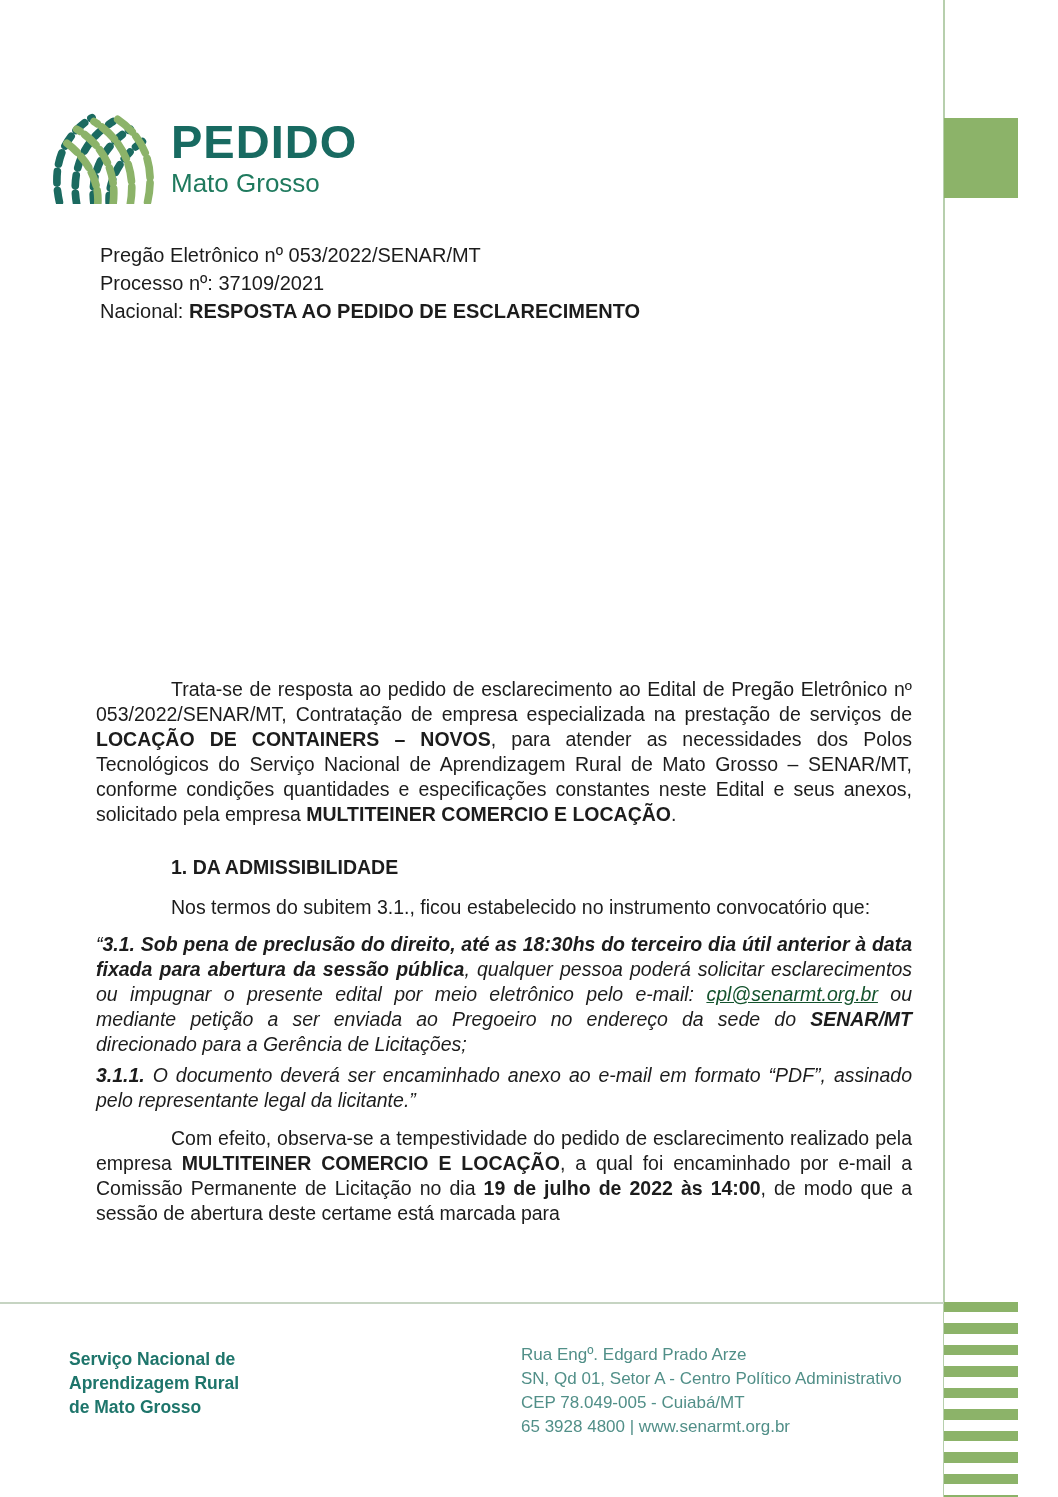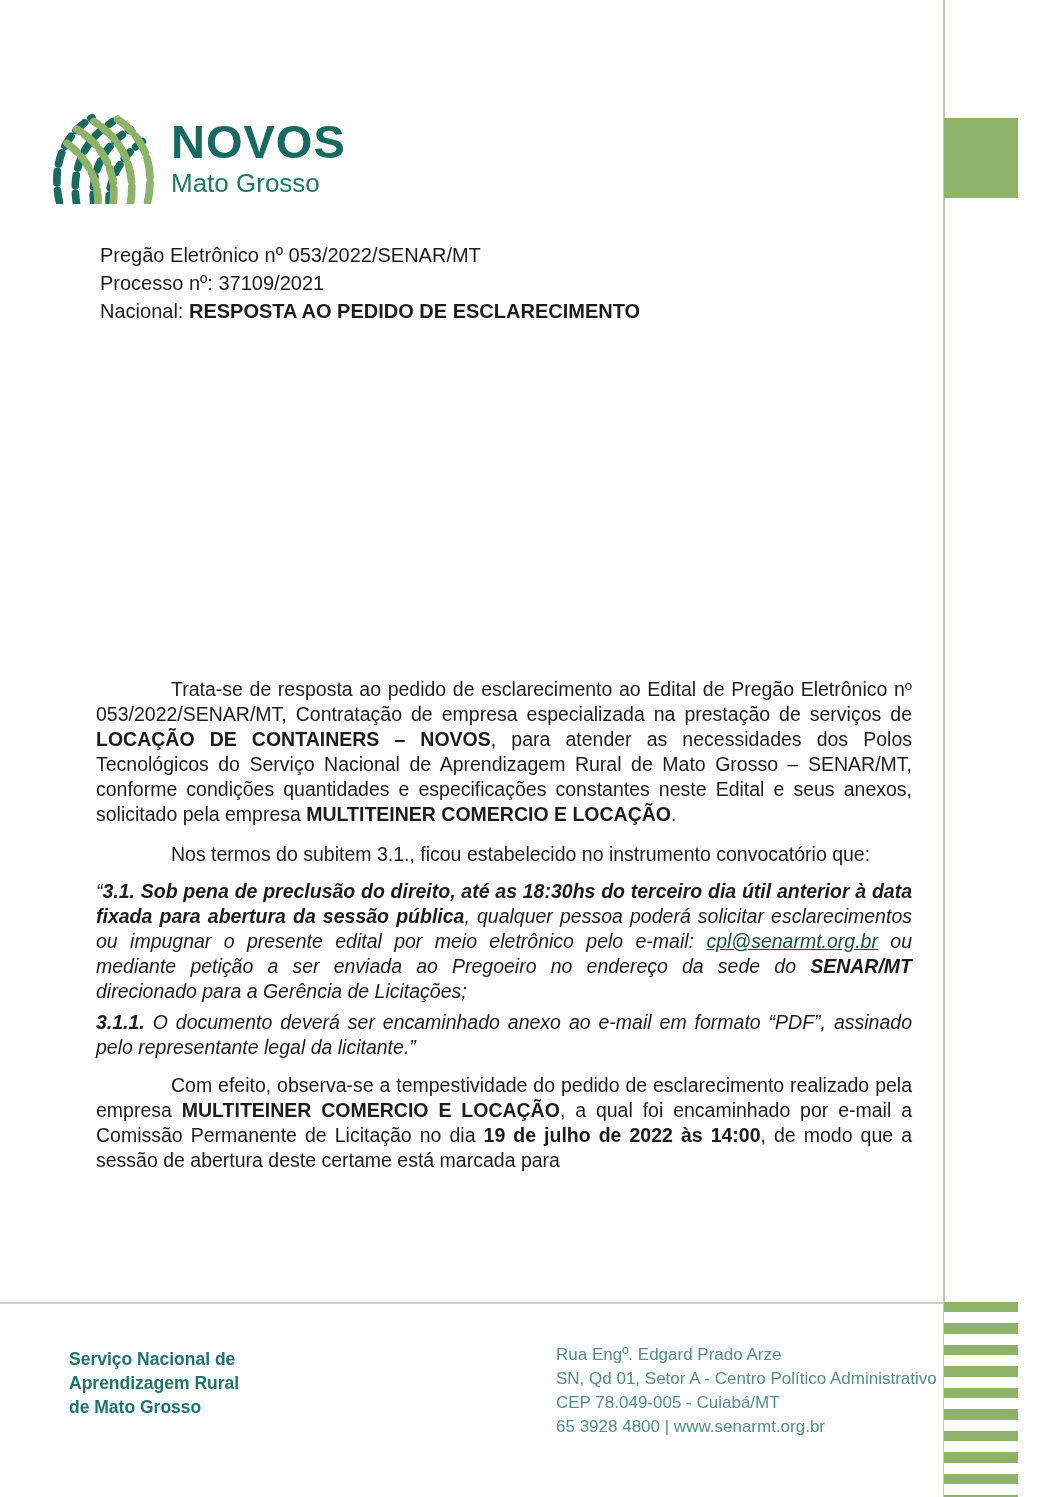--- a/index.html
+++ b/index.html
@@ -35,21 +35,21 @@
   .p2  { margin-top:15px; }
   .quote { font-style:italic; }
   .q31 { margin-top:12px; }
   .q311{ margin-top:6px; }
   .p3  { margin-top:13px; }
   .email-link { color:#14532d; text-decoration:underline; cursor:pointer; }
 
   
   .footer-org  { position:absolute; left:69px;  top:1347px; font-size:17.5px; font-weight:700;
                  color:#1e756b; line-height:24px; }
-  .footer-addr { position:absolute; left:556px; top:1343px; font-size:17px;
+  .footer-addr { position:absolute; left:521px; top:1343px; font-size:17px;
                  color:#518f88; line-height:24px; }
 </style>
 </head>
 <body>
 
 <div class="page">
 
   <div class="vline"></div>
   <div class="square"></div>
   <div class="stripes"></div>
@@ -66,35 +66,36 @@
         </g>
         <g stroke="#8cb369" stroke-width="8" stroke-linecap="round" fill="none">
           <path d="M106,98 C114,62 104,30 72,10" stroke-dasharray="20 6"></path>
           <path d="M88,100 C94,66 82,34 50,14" stroke-dasharray="18 6"></path>
           <path d="M70,100 C74,70 62,40 32,22" stroke-dasharray="16 6"></path>
           <path d="M54,100 C56,76 42,50 18,34" stroke-dasharray="14 6"></path>
         </g>
       </svg>
     </span>
     <span class="logo-text">
-      <span class="brand">NOVOS</span>
+      <span class="brand">PEDIDO</span>
       <span class="region">Mato Grosso</span>
     </span>
   </div>
 
   <div class="doc-header">
     <div>Pregão Eletrônico nº 053/2022/SENAR/MT</div>
     <div>Processo nº: 37109/2021</div>
     <div><span>Nacional: </span><span class="bold">RESPOSTA AO PEDIDO DE ESCLARECIMENTO</span></div>
   </div>
 
   <div class="doc-body">
 
     <p class="indent"><span>Trata-se de resposta ao pedido de esclarecimento ao Edital de Pregão Eletrônico nº 053/2022/SENAR/MT, Contratação de empresa especializada na prestação de serviços de </span><span class="bold">LOCAÇÃO DE CONTAINERS – NOVOS</span><span>, para atender as necessidades dos Polos Tecnológicos do Serviço Nacional de Aprendizagem Rural de Mato Grosso – SENAR/MT, conforme condições quantidades e especificações constantes neste Edital e seus anexos, solicitado pela empresa </span><span class="bold">MULTITEINER COMERCIO E LOCAÇÃO</span><span>.</span></p>
 
+    <h2 class="sec-heading" style="font-size:19.5px;">1. DA ADMISSIBILIDADE</h2>
 
     <p class="p2 indent">Nos termos do subitem 3.1., ficou estabelecido no instrumento convocatório que:</p>
 
     <p class="quote q31"><span>“</span><span class="bold">3.1. Sob pena de preclusão do direito, até as 18:30hs do terceiro dia útil anterior à data fixada para abertura da sessão pública</span><span>, qualquer pessoa poderá solicitar esclarecimentos ou impugnar o presente edital por meio eletrônico pelo e-mail: </span><a class="email-link">cpl@senarmt.org.br</a><span> ou mediante petição a ser enviada ao Pregoeiro no endereço da sede do </span><span class="bold">SENAR/MT</span><span> direcionado para a Gerência de Licitações;</span></p>
 
     <p class="quote q311"><span class="bold">3.1.1.</span><span> O documento deverá ser encaminhado anexo ao e-mail em formato “PDF”, assinado pelo representante legal da licitante.”</span></p>
 
     <p class="p3 indent"><span>Com efeito, observa-se a tempestividade do pedido de esclarecimento realizado pela empresa </span><span class="bold">MULTITEINER COMERCIO E LOCAÇÃO</span><span>, a qual foi encaminhado por e-mail a Comissão Permanente de Licitação no dia </span><span class="bold">19 de julho de 2022 às 14:00</span><span>, de modo que a sessão de abertura deste certame está marcada para</span></p>
   </div>
 

